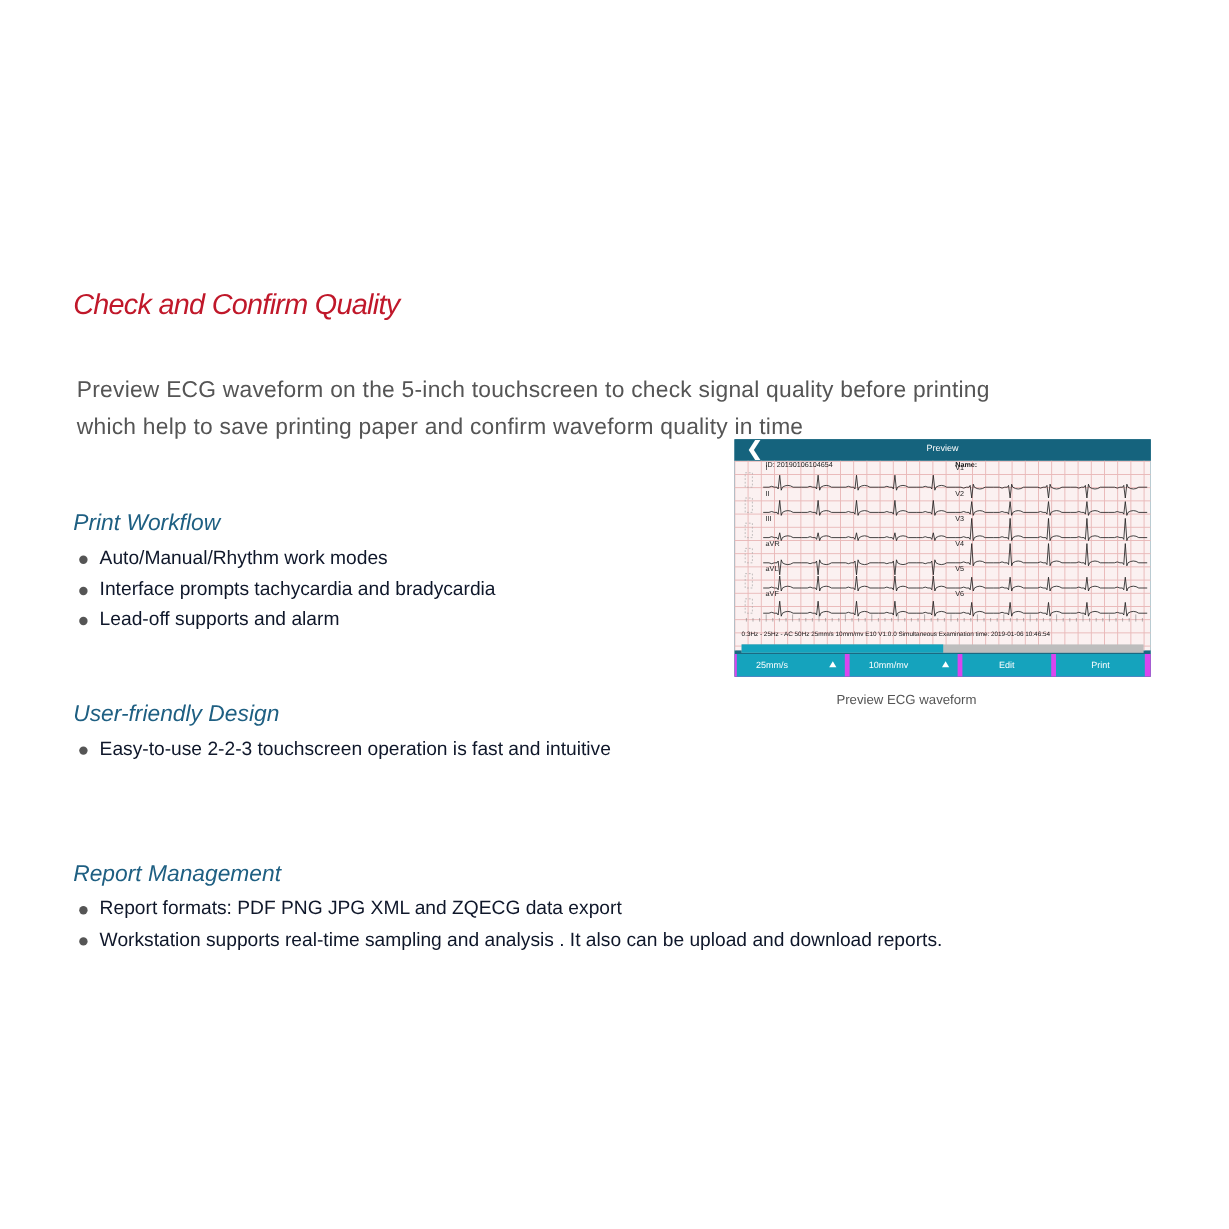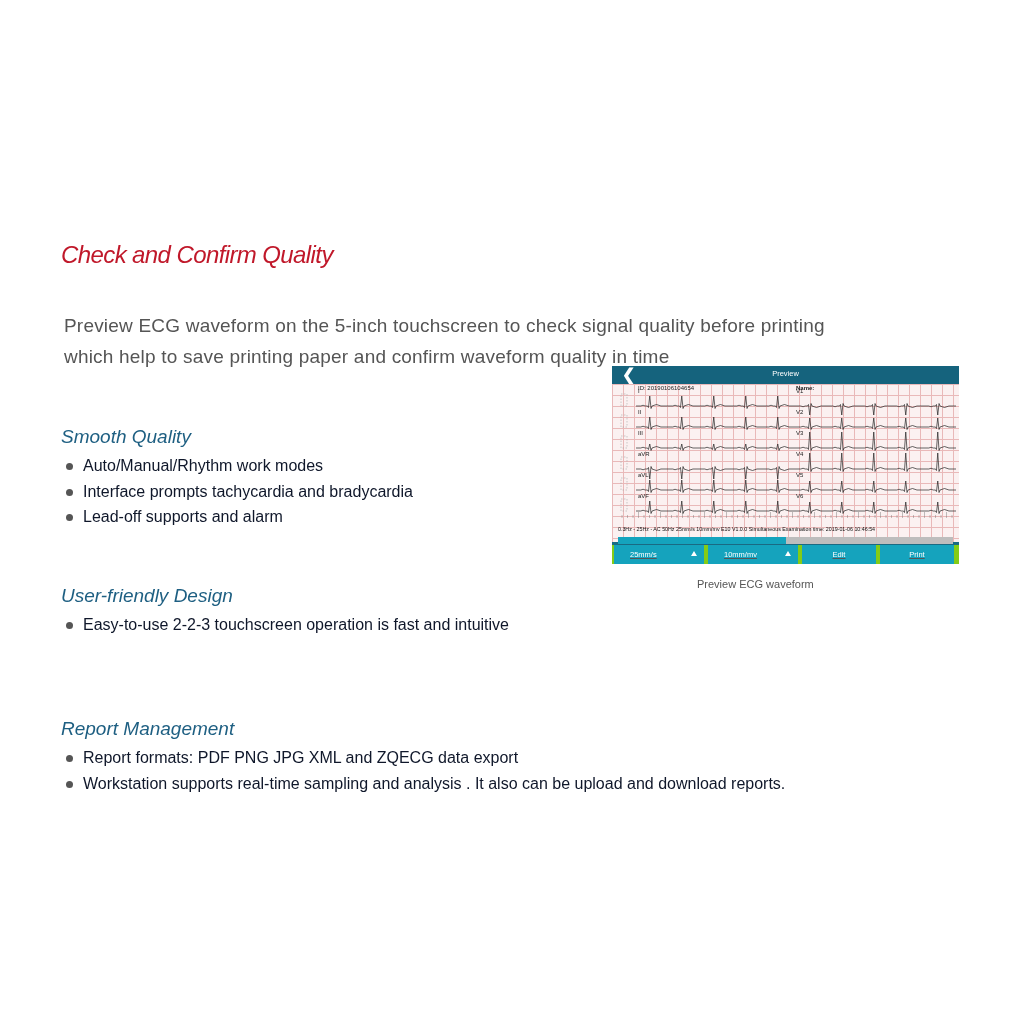--- a/index.html
+++ b/index.html
@@ -26,40 +26,40 @@
   .grid { position:absolute; left:0; top:18px; width:347px; height:158px; background-color:#fbf1f1;
           background-image:
             linear-gradient(#e9b9b9 1px, transparent 1px),
             linear-gradient(90deg, #e9b9b9 1px, transparent 1px);
           background-size:11px 11px; }
   .ecg-svg { position:absolute; left:0; top:18px; }
   .lbl { position:absolute; font-size:6px; color:#222; }
   .meta { position:absolute; left:6px; top:160px; font-size:5.3px; color:#111; white-space:nowrap; }
   .progress { position:absolute; left:6px; top:171px; width:335px; height:7px; background:#bdbdbd; }
   .progress .fill { height:100%; background:#15a3bd; }
-  .btnrow { position:absolute; left:0; top:179px; width:347px; height:19px; display:flex; gap:4px; padding:0 5px 0 2px; box-sizing:border-box; background:#84cc16;text-decoration:underline;}
+  .btnrow { position:absolute; left:0; top:179px; width:347px; height:19px; display:flex; gap:4px; padding:0 5px 0 2px; box-sizing:border-box; background:#d946ef;}
   .sbtn { flex:1; background:#15a3bd; color:#fff; font-size:7.5px; display:flex;
           align-items:center; justify-content:center; position:relative; cursor:pointer; }
   .sbtn .tri { position:absolute; right:7px; top:6px; width:0; height:0;
                border-left:3.5px solid transparent; border-right:3.5px solid transparent;
                border-bottom:5px solid #fff; }
   .sbtn.dd { justify-content:flex-start; padding-left:16px; }
   .caption { position:absolute; left:697px; top:578px; font-size:11px; color:#555; }
 </style>
 </head>
 <body>
 
 <h1 class="title">Check and Confirm Quality</h1>
 
 <div class="intro">
   <div>Preview ECG waveform on the 5-inch touchscreen to check signal quality before printing</div>
   <div>which help to save printing paper and confirm waveform quality in time</div>
 </div>
 
-<h2 class="section-h" style="top:426px;">Smooth Quality</h2>
+<h2 class="section-h" style="top:426px;">Print Workflow</h2>
 <ul class="blist" style="top:453px;">
   <li><span class="dot"></span><span>Auto/Manual/Rhythm work modes</span></li>
   <li><span class="dot"></span><span>Interface prompts tachycardia and bradycardia</span></li>
   <li><span class="dot"></span><span>Lead-off supports and alarm</span></li>
 </ul>
 
 <h2 class="section-h" style="top:585px;">User-friendly Design</h2>
 <ul class="blist" style="top:612px;">
   <li><span class="dot"></span><span>Easy-to-use 2-2-3 touchscreen operation is fast and intuitive</span></li>
 </ul>

